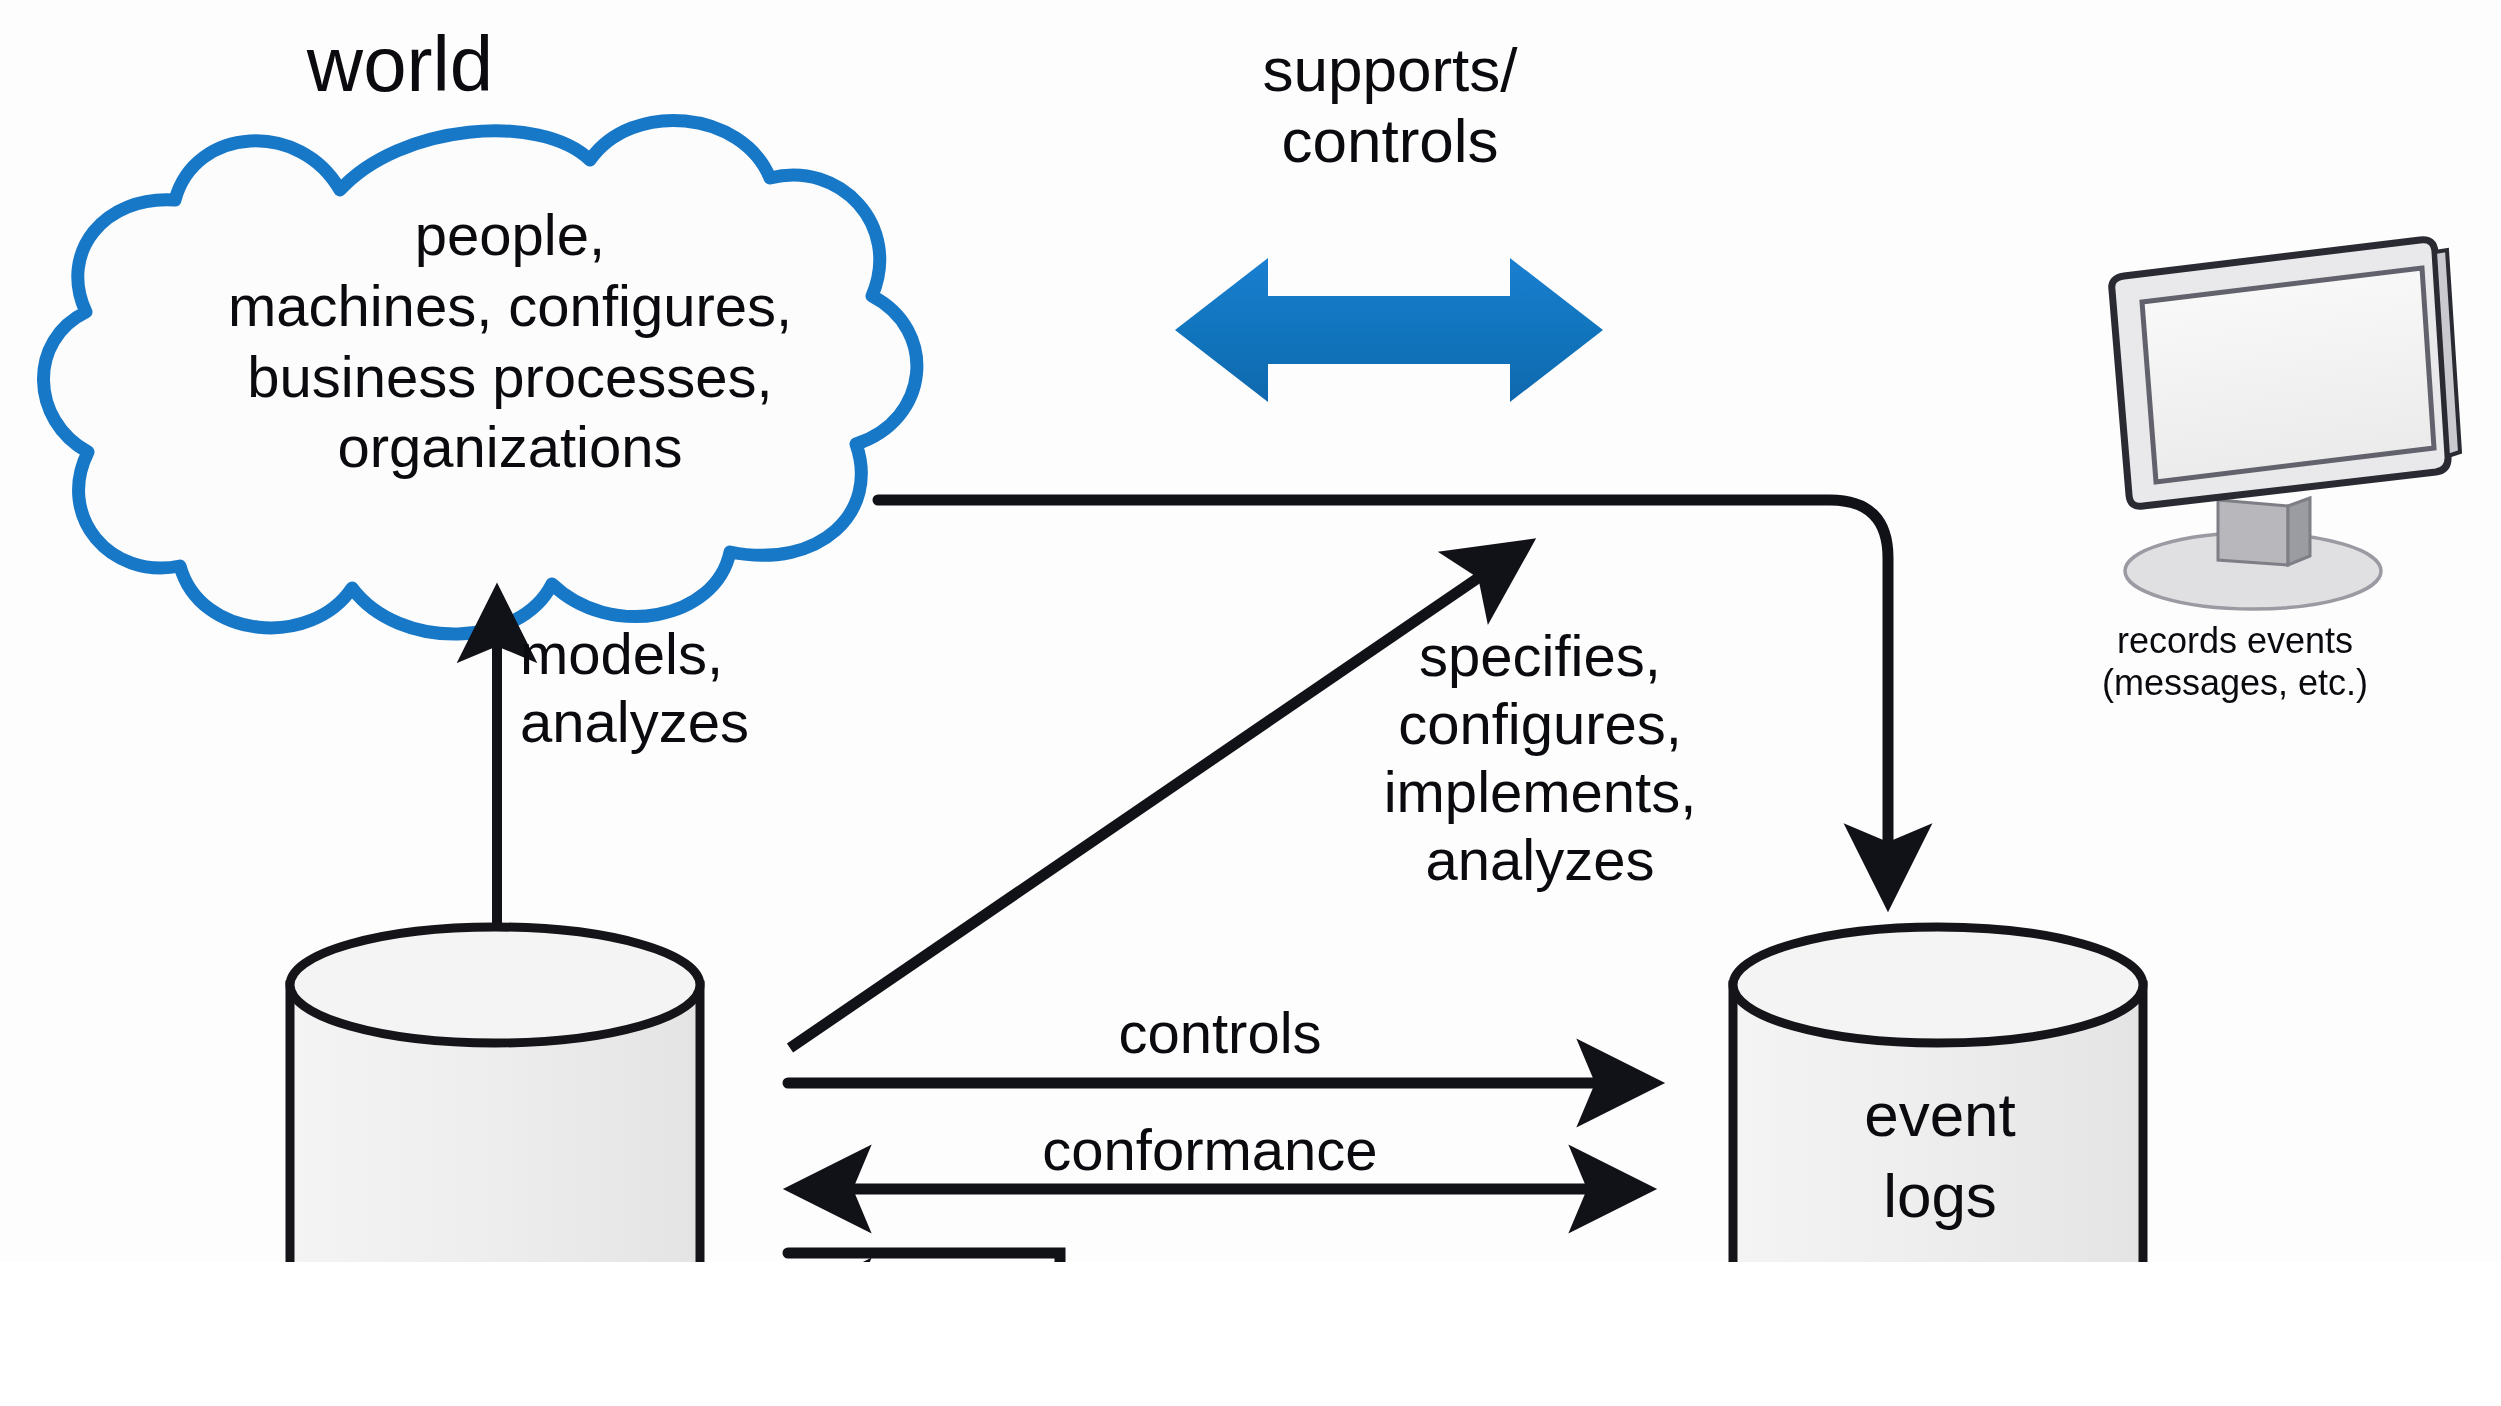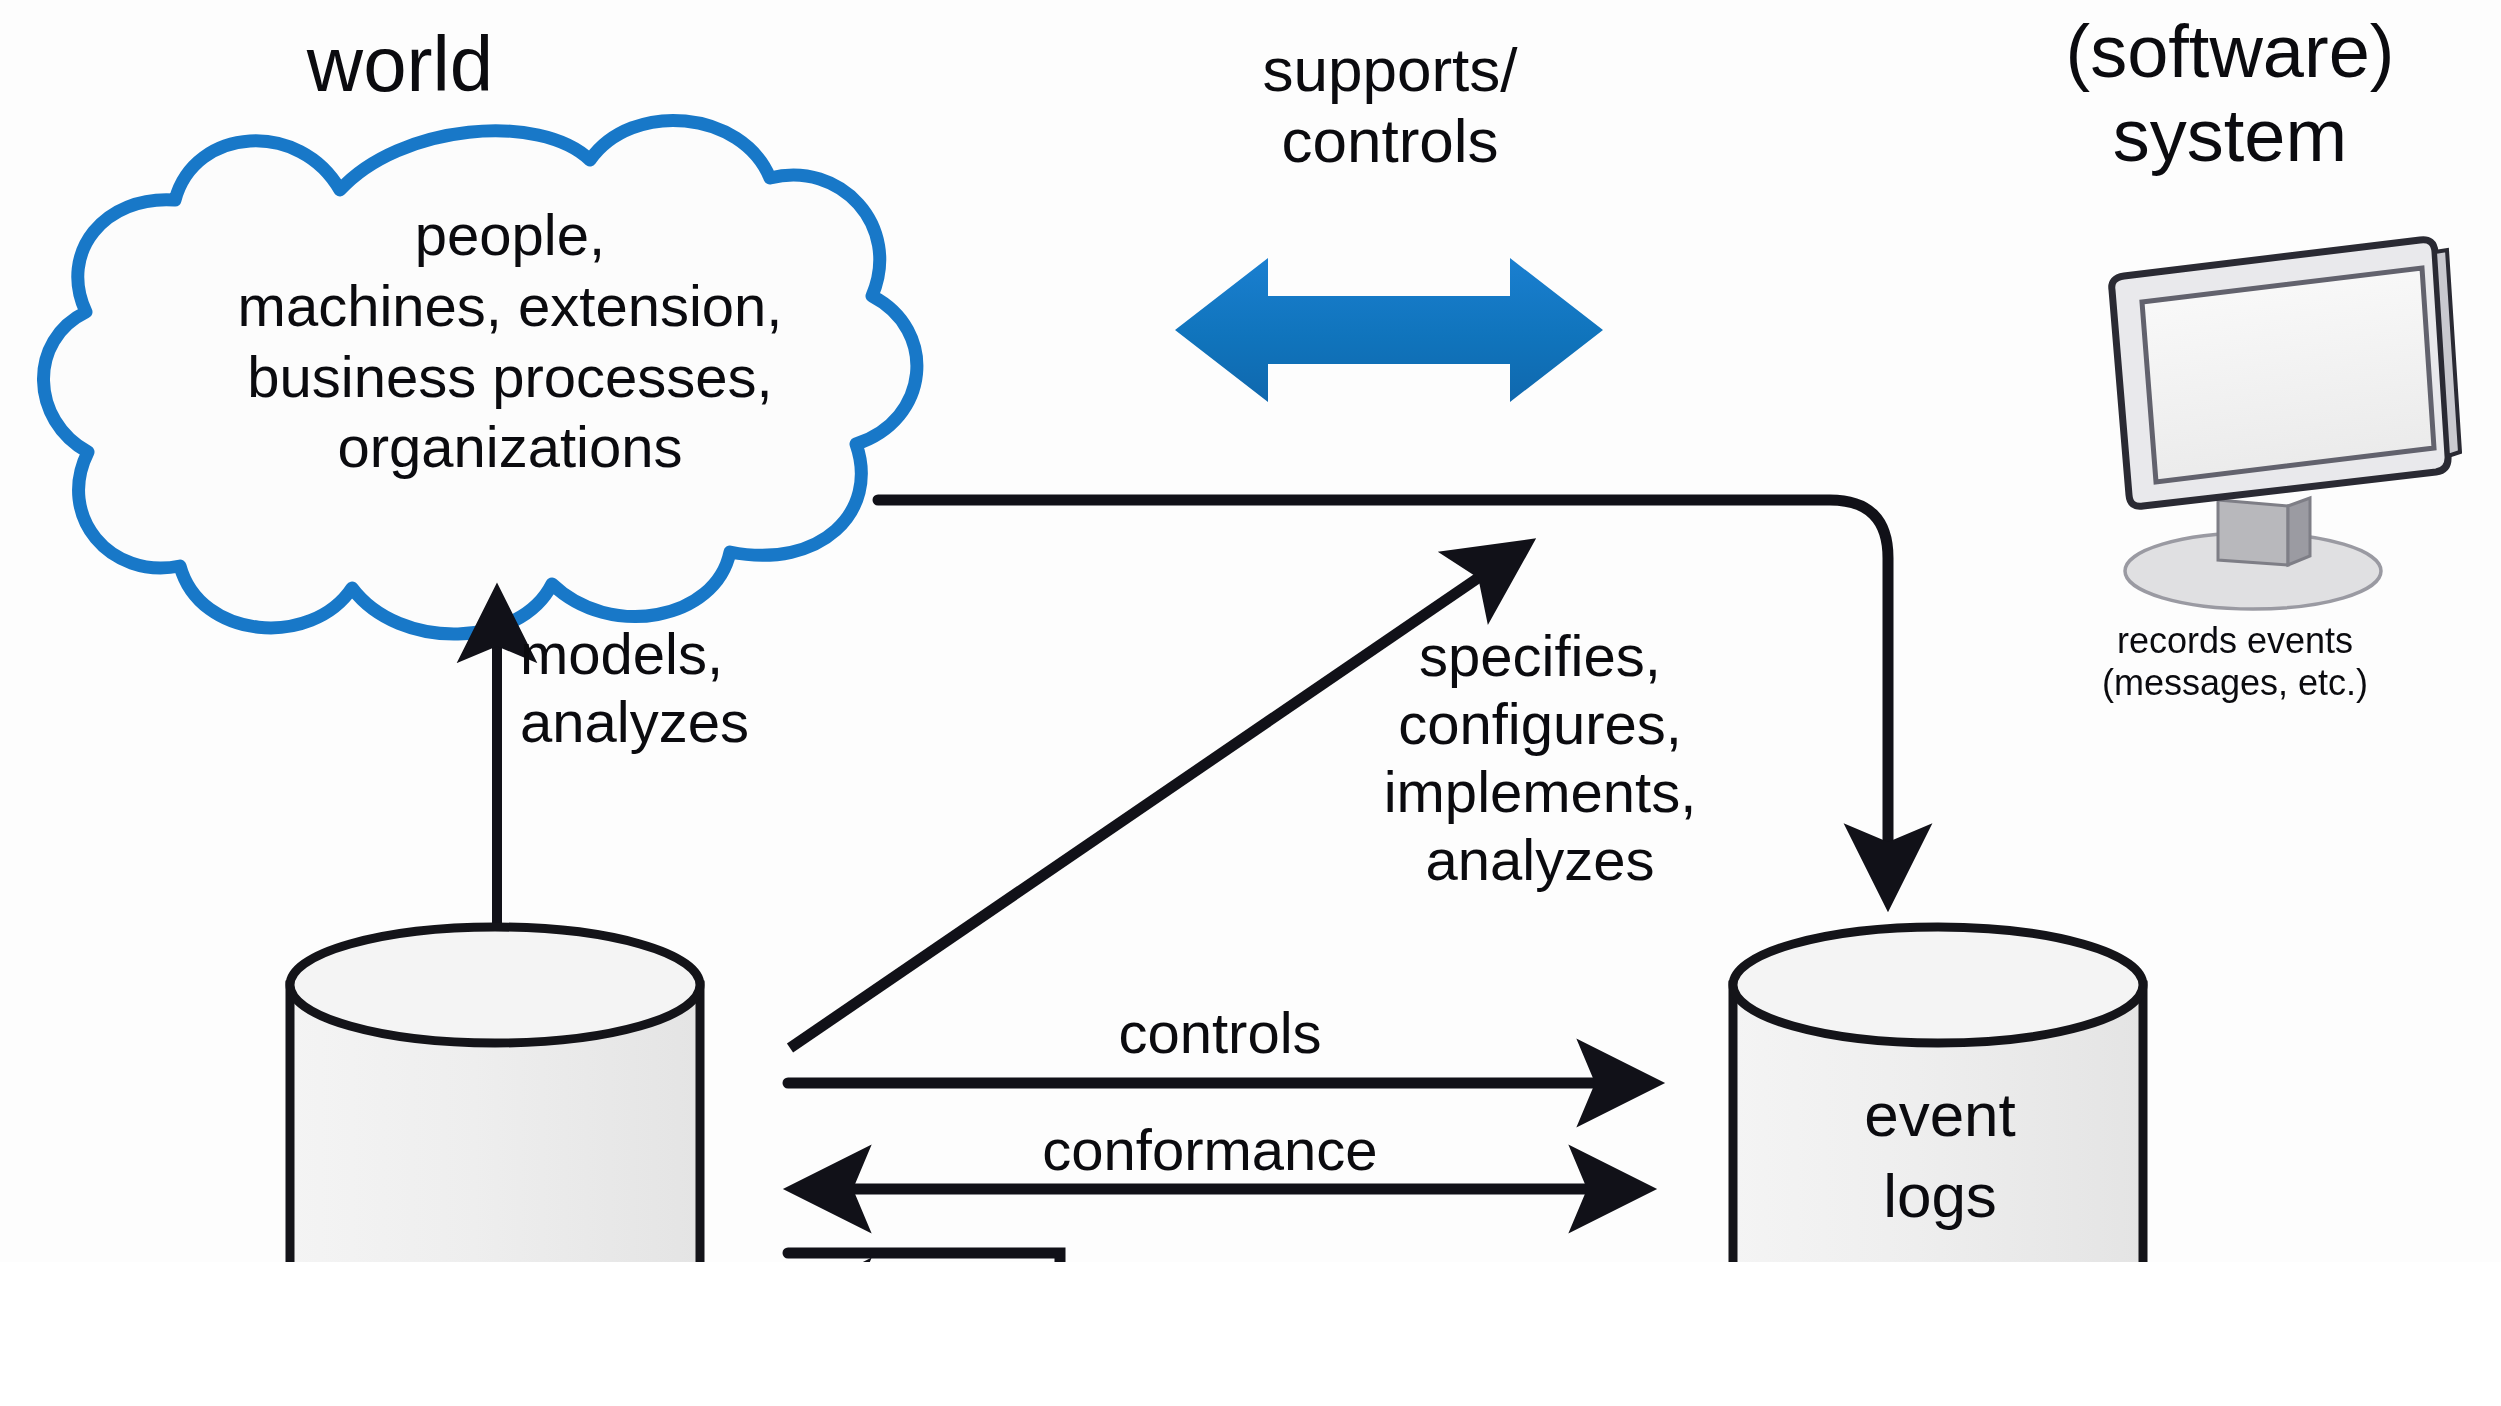--- a/index.html
+++ b/index.html
@@ -143,28 +143,26 @@
     <g>
 
       <path d="M 788 1253 L 1060 1253 L 1060 1302" fill="none" stroke="#111118" stroke-width="11" stroke-linecap="round"></path>
 
       <line x1="1648" y1="1302" x2="800" y2="1302" stroke="#111118" stroke-width="11" stroke-linecap="round" marker-end="url(#ah)"></line>
     </g>
   </svg>
 
   <div class="lbl" id="world-title">world</div>
 
-  <div class="lbl" id="system-title">(software)
-system</div>
 
   <div class="lbl" id="supports-label">supports/
 controls</div>
 
   <div class="lbl" id="cloud-text">people,
-machines, extension,
+machines, configures,
 business processes,
 organizations</div>
 
   <div class="lbl" id="models-label">models,
 analyzes</div>
 
   <div class="lbl" id="specifies-label">specifies,
 configures,
 implements,
 analyzes</div>

